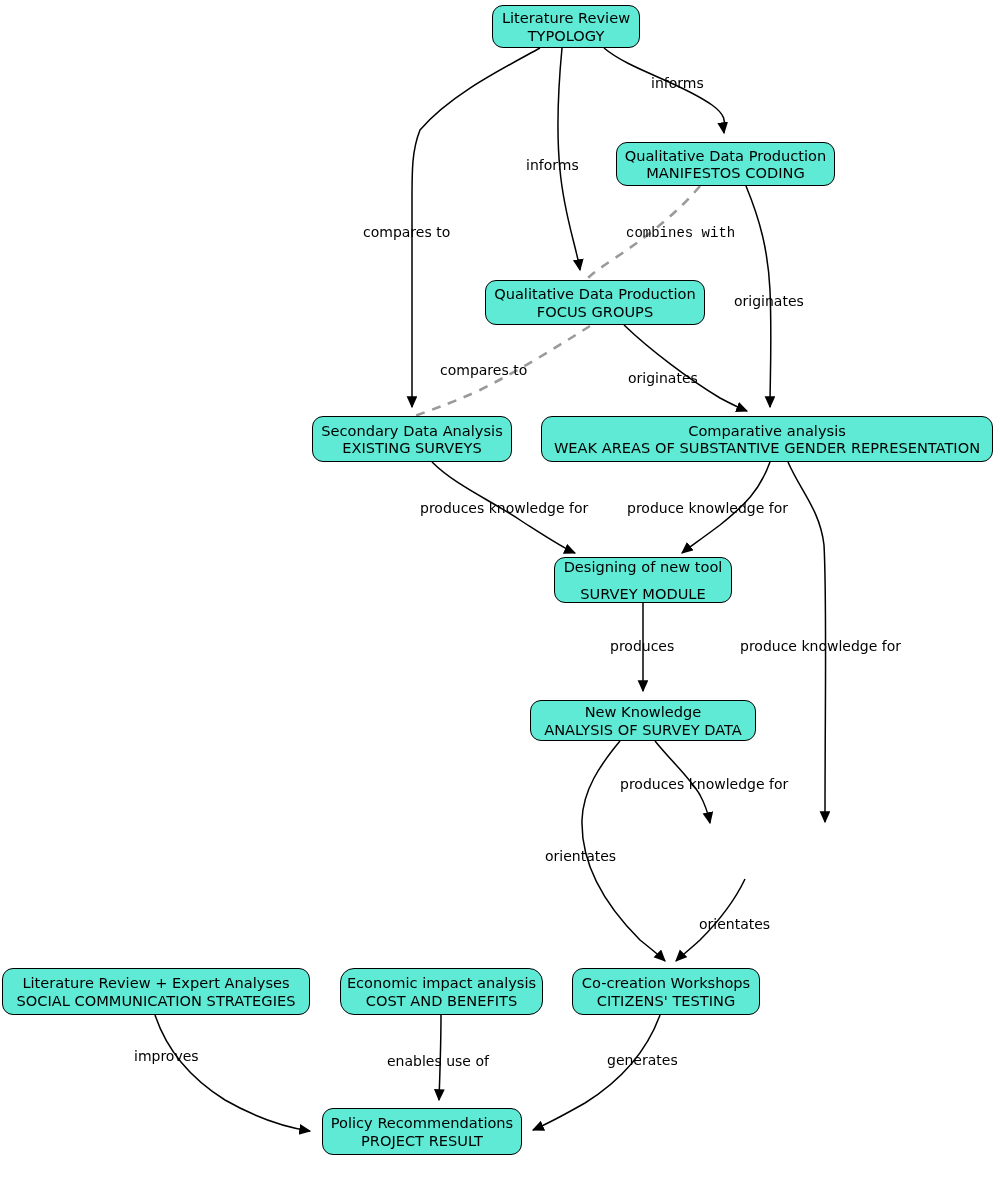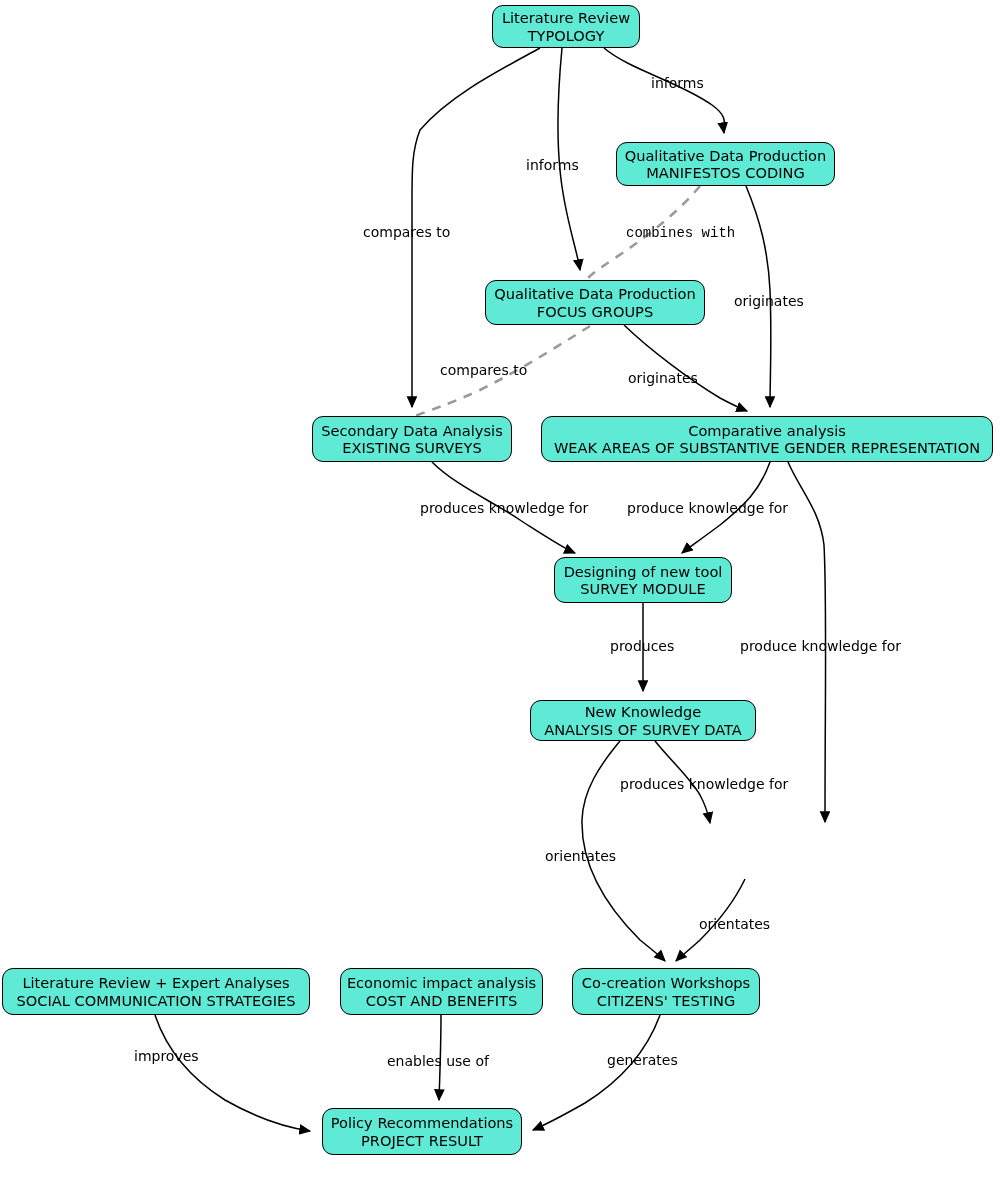--- a/index.html
+++ b/index.html
@@ -123,37 +123,37 @@
   <div class="node" style="left:312px; top:416px; width:200px; height:46px;">
     <span class="l1">Secondary Data Analysis</span>
     <span class="l2">EXISTING SURVEYS</span>
   </div>
 
   <div class="node" style="left:541px; top:416px; width:452px; height:46px;">
     <span class="l1">Comparative analysis</span>
     <span class="l2">WEAK AREAS OF SUBSTANTIVE GENDER REPRESENTATION</span>
   </div>
 
-  <div class="node" style="left:554px; top:557px; width:178px; height:46px;">
+  <div class="node" style="left:554px; top:557px; width:178px; height:46px;justify-content:space-between;">
     <span class="l1">Designing of new tool</span>
     <span class="l2">SURVEY MODULE</span>
   </div>
 
   <div class="node" style="left:530px; top:700px; width:226px; height:41px;">
     <span class="l1">New Knowledge</span>
     <span class="l2">ANALYSIS OF SURVEY DATA</span>
   </div>
 
 
   <div class="node" style="left:2px; top:968px; width:308px; height:47px;">
     <span class="l1">Literature Review + Expert Analyses</span>
     <span class="l2">SOCIAL COMMUNICATION STRATEGIES</span>
   </div>
 
-  <div class="node" style="left:340px; top:968px; width:203px; height:47px;">
+  <div class="node" style="left:340px; top:968px; width:203px; height:47px;border-radius:14px;">
     <span class="l1">Economic impact analysis</span>
     <span class="l2">COST AND BENEFITS</span>
   </div>
 
   <div class="node" style="left:572px; top:968px; width:188px; height:47px;border-radius:11px;">
     <span class="l1">Co-creation Workshops</span>
     <span class="l2">CITIZENS' TESTING</span>
   </div>
 
   <div class="node" style="left:322px; top:1108px; width:200px; height:47px;">

